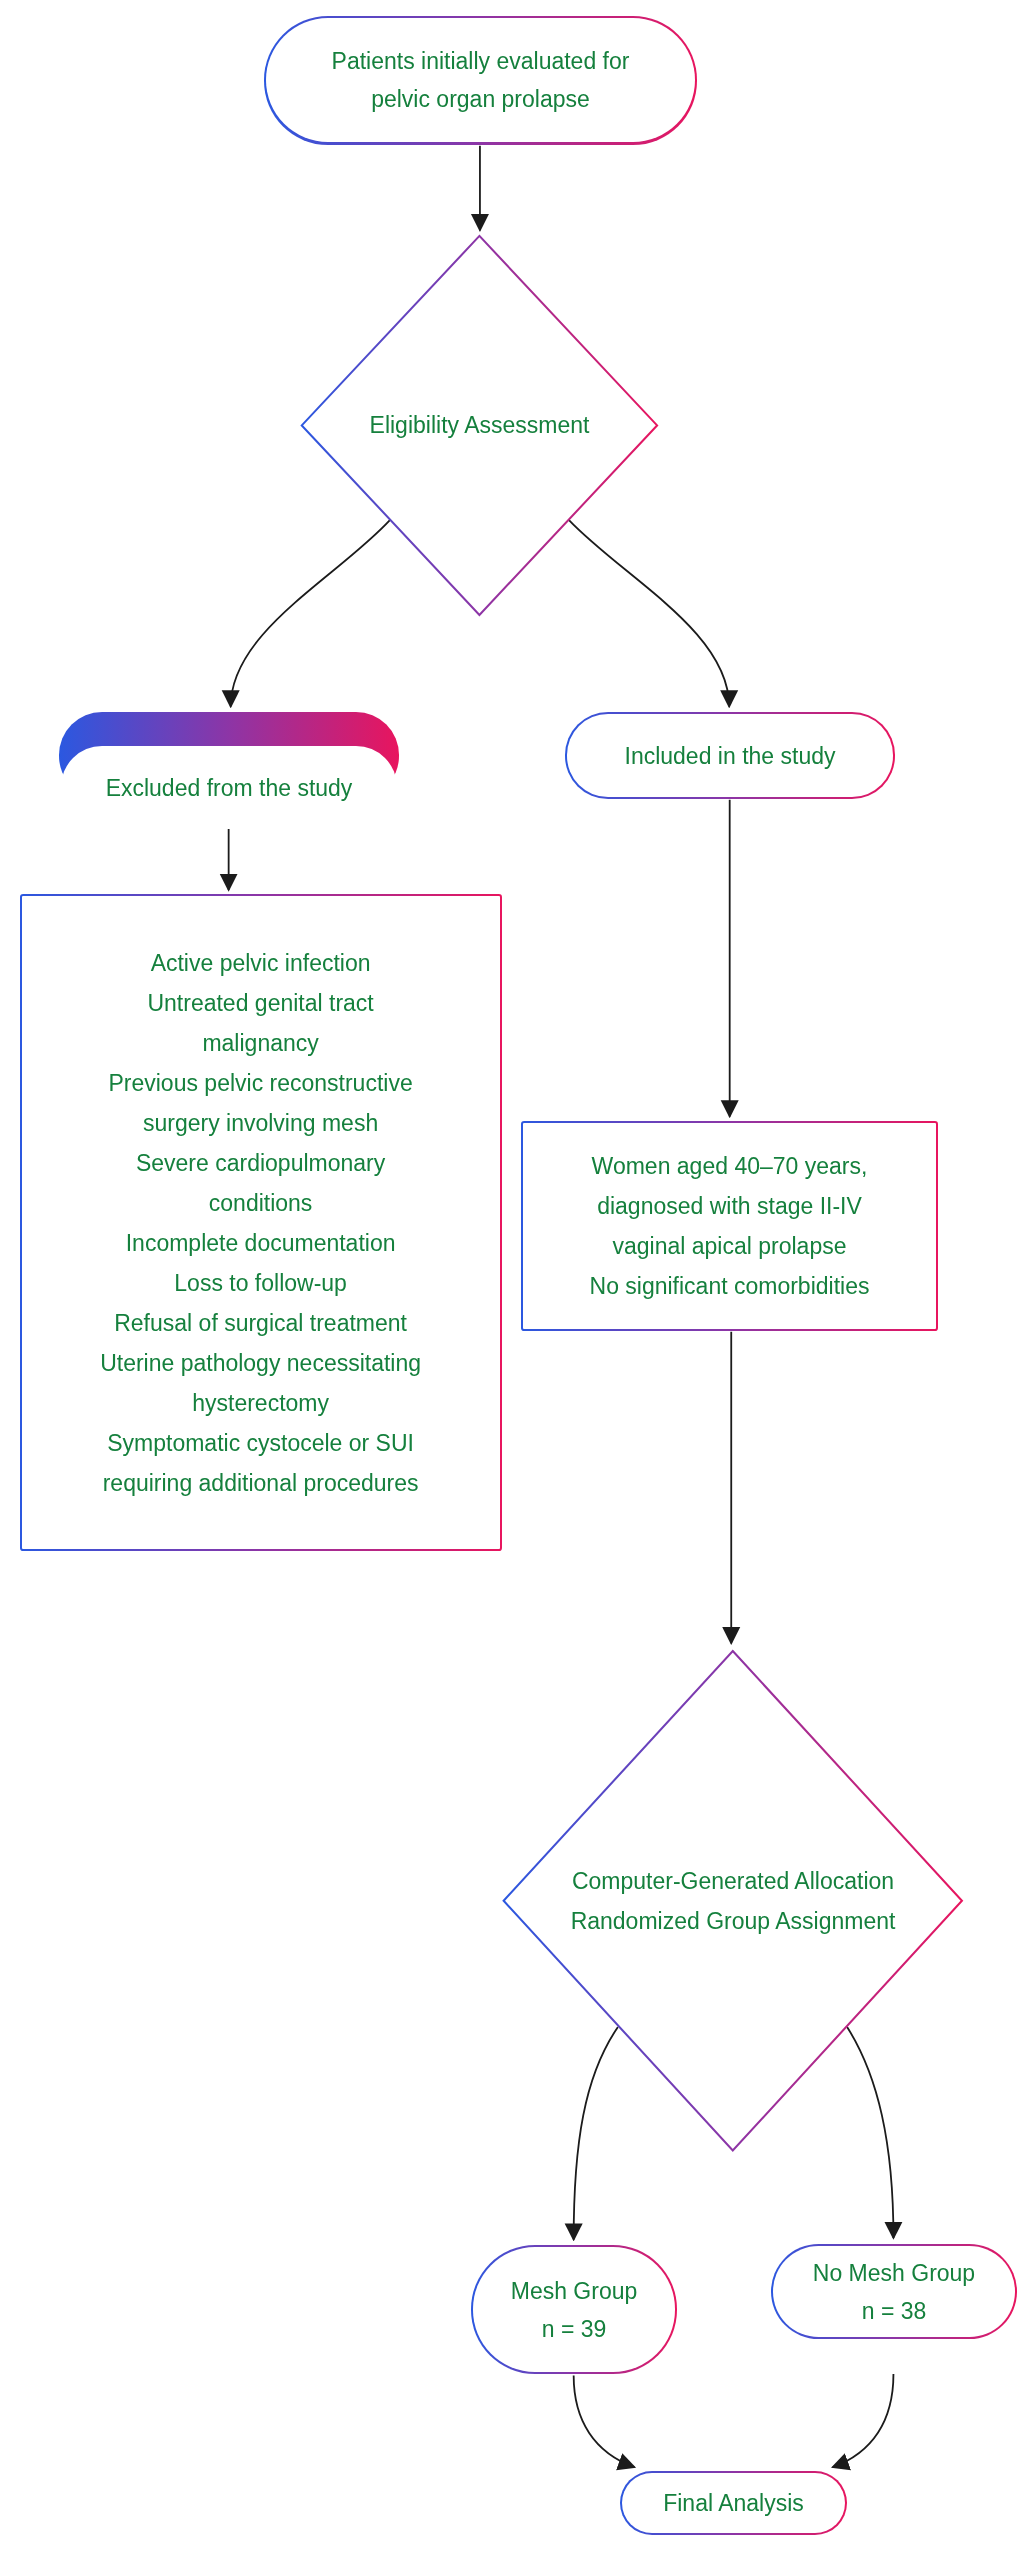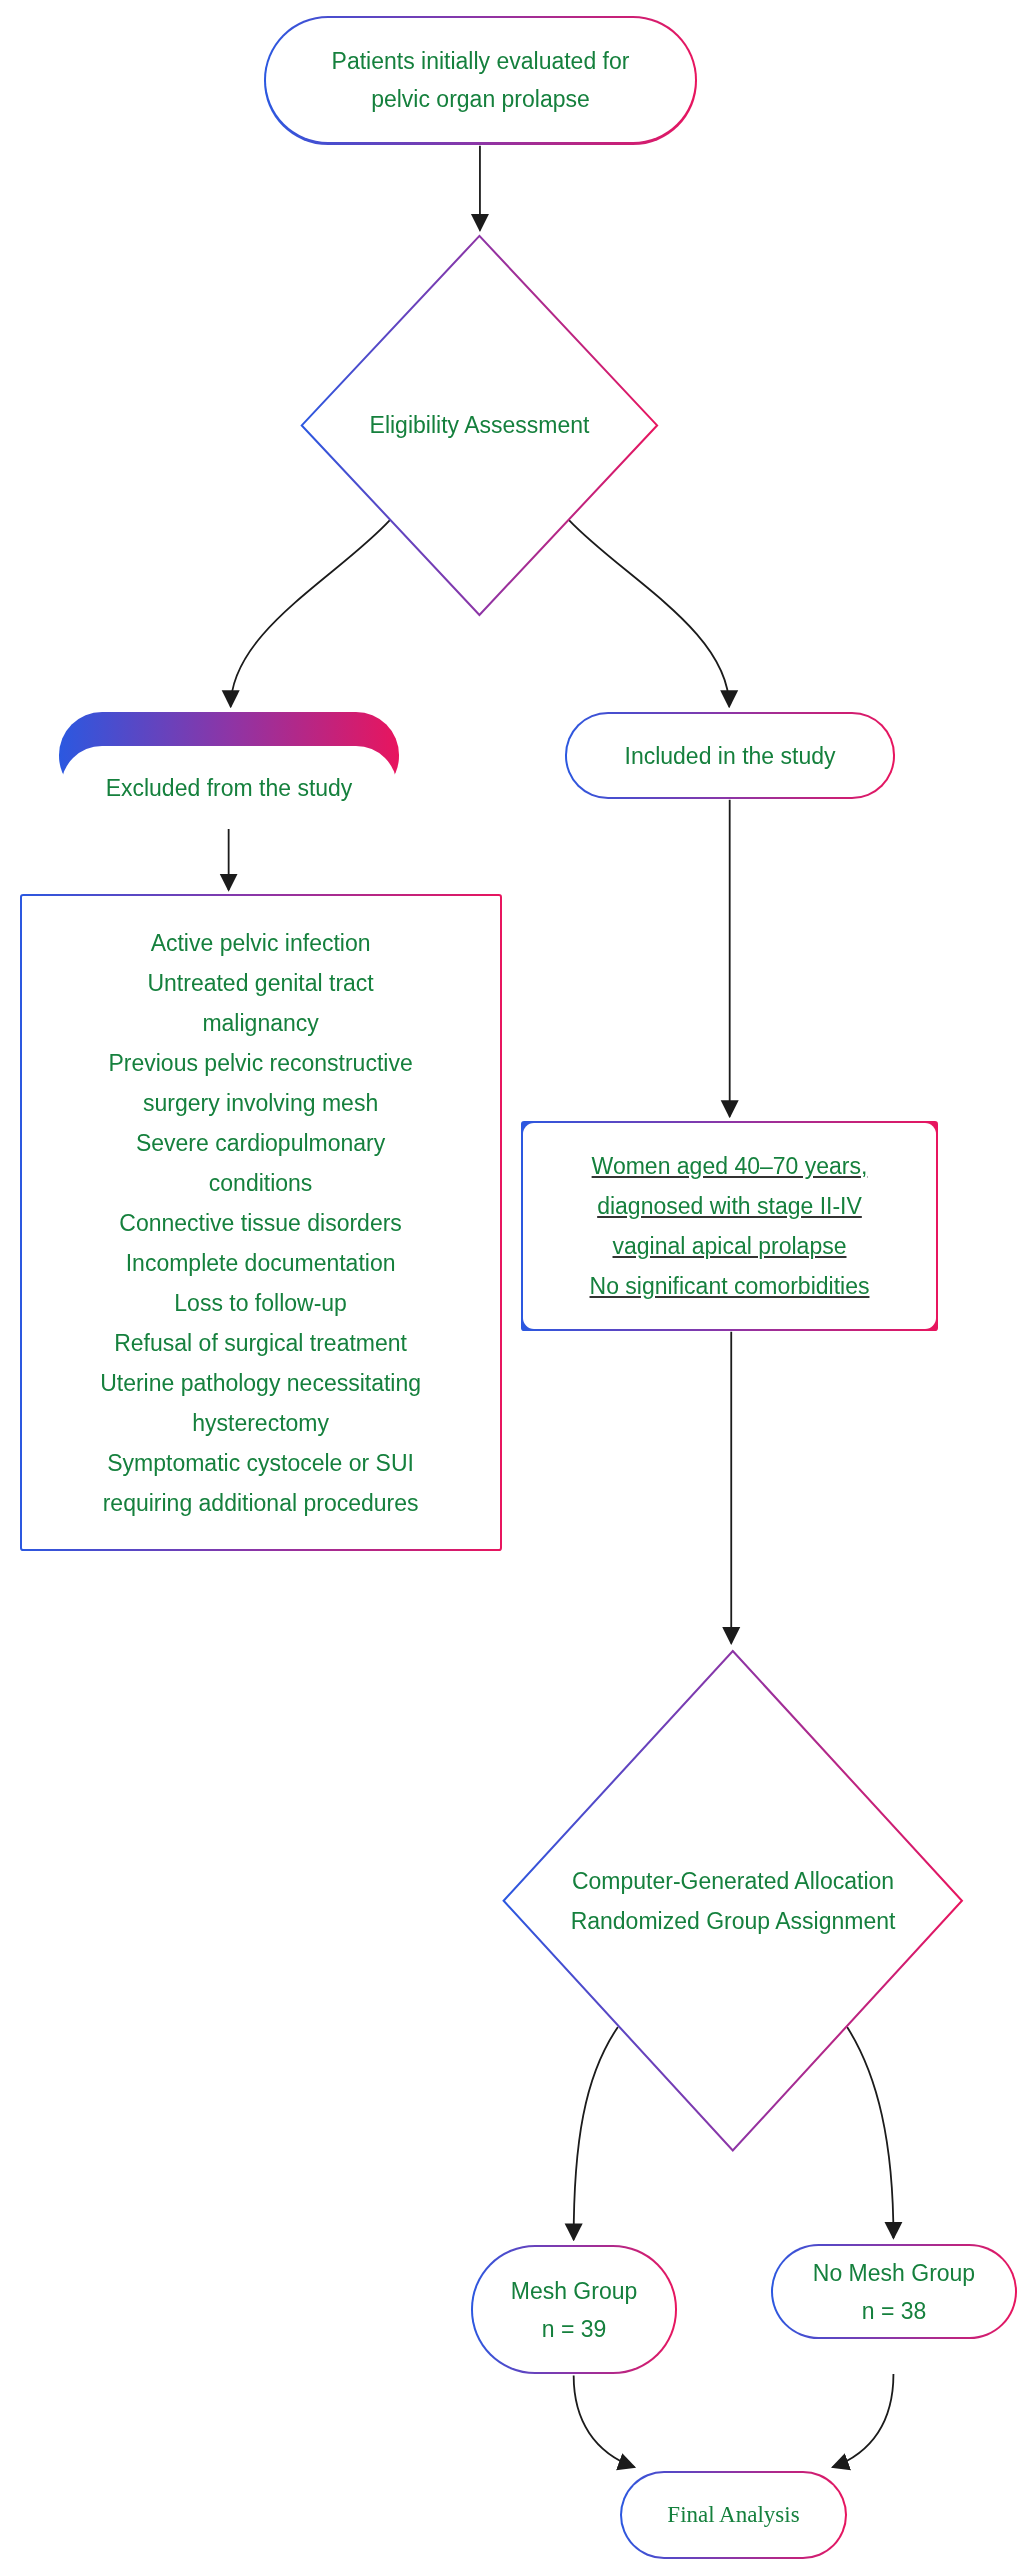--- a/index.html
+++ b/index.html
@@ -102,33 +102,32 @@
 
   <div class="node rectnode" style="left:19.6px; top:894px; width:482px; height:657px; border-radius:3.1px;">
     <div class="inner" style="border-radius:1px;">
         <div class="tline">Active pelvic infection</div>
         <div class="tline">Untreated genital tract</div>
         <div class="tline">malignancy</div>
         <div class="tline">Previous pelvic reconstructive</div>
         <div class="tline">surgery involving mesh</div>
         <div class="tline">Severe cardiopulmonary</div>
         <div class="tline">conditions</div>
-        <div class="tline">Connective tissue disorders</div>
         <div class="tline">Incomplete documentation</div>
         <div class="tline">Loss to follow-up</div>
         <div class="tline">Refusal of surgical treatment</div>
         <div class="tline">Uterine pathology necessitating</div>
         <div class="tline">hysterectomy</div>
         <div class="tline">Symptomatic cystocele or SUI</div>
         <div class="tline">requiring additional procedures</div>
       </div>
   </div>
 
   <div class="node rectnode" style="left:521px; top:1121px; width:417px; height:210px; border-radius:3.1px;">
-    <div class="inner" style="border-radius:11px;text-decoration:underline;">
+    <div class="inner" style="border-radius:1px;">
         <div class="tline">Women aged 40–70 years,</div>
         <div class="tline">diagnosed with stage II-IV</div>
         <div class="tline">vaginal apical prolapse</div>
         <div class="tline">No significant comorbidities</div>
       </div>
   </div>
 
   <div class="node" style="left:471px; top:2245px; width:206px; height:129px; border-radius:64px;">
     <div class="inner" style="border-radius:62px;">
         <div class="tline">Mesh Group</div>
@@ -136,21 +135,21 @@
       </div>
   </div>
 
   <div class="node" style="left:771px; top:2244px; width:246px; height:95px; border-radius:64px;">
     <div class="inner" style="border-radius:62px;">
         <div class="tline">No Mesh Group</div>
         <div class="tline">n = 38</div>
       </div>
   </div>
 
-  <div class="node" style="left:620px; top:2471px; width:227px; height:88px; border-radius:44px;font-family:Liberation Serif, serif;">
+  <div class="node" style="left:620px; top:2471px; width:227px; height:64px; border-radius:44px;">
     <div class="inner" style="border-radius:42px;">
         <div class="tline">Final Analysis</div>
       </div>
   </div>
 
   <div class="dlabel" style="left:299px; top:399px; width:361px; height:52px;">
       <div class="tline">Eligibility Assessment</div>
     </div>
 
   <div class="dlabel" style="left:527px; top:1852px; width:412px; height:98px;">

